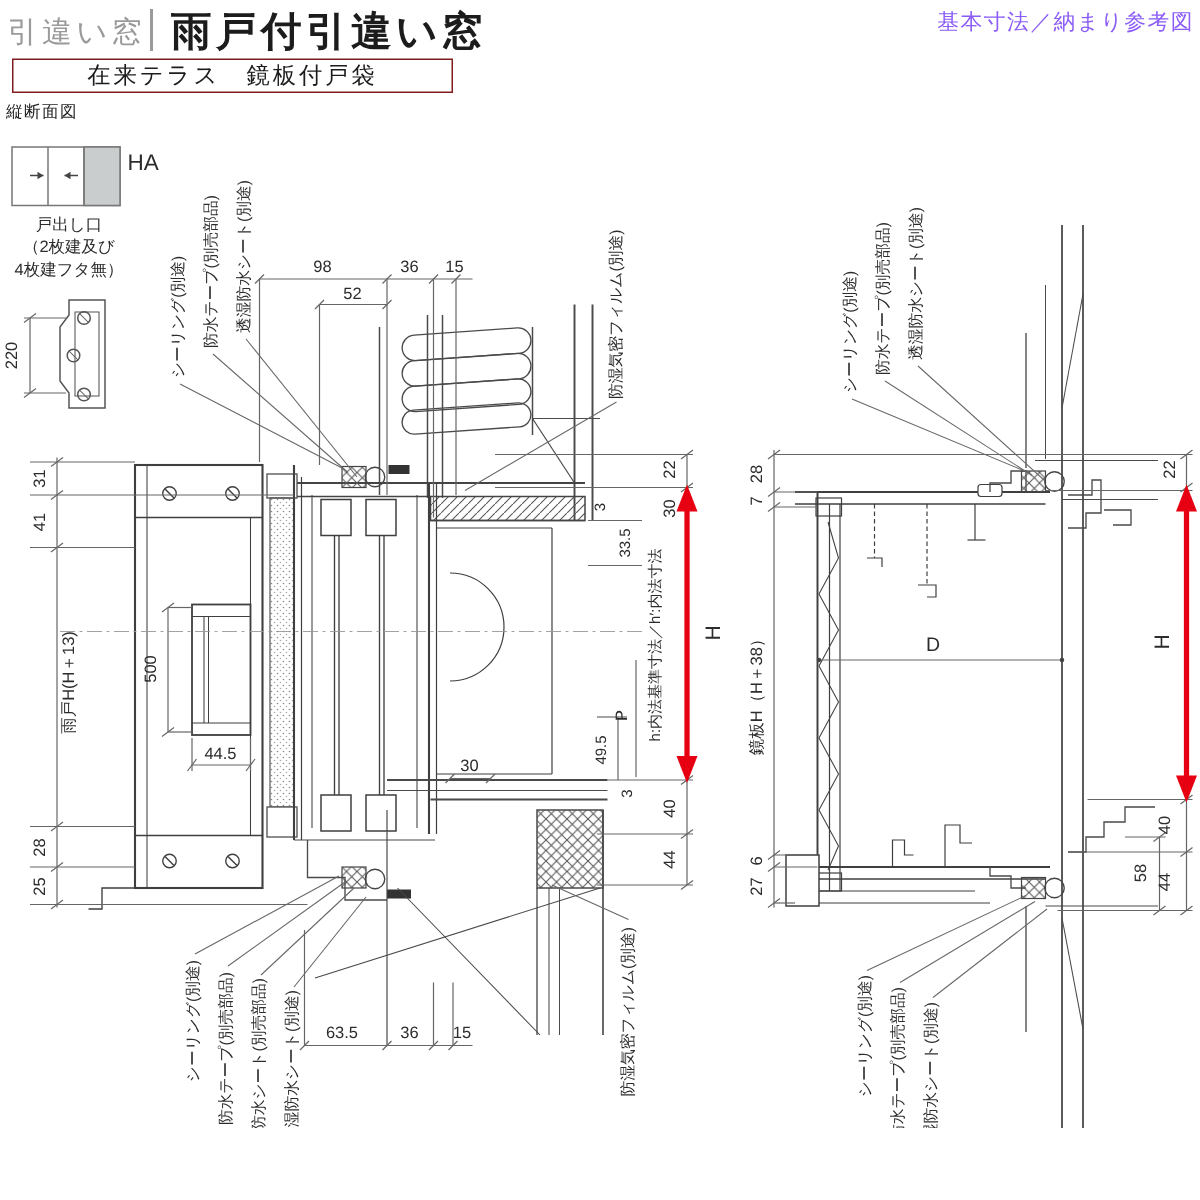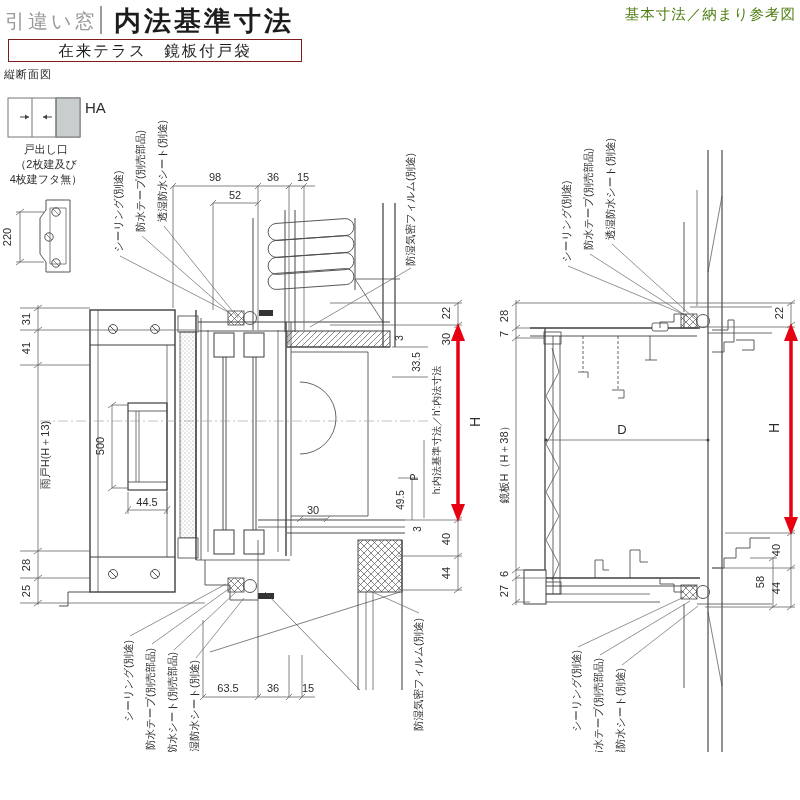--- a/index.html
+++ b/index.html
@@ -1,39 +1,39 @@
 <!DOCTYPE html>
 <html><head>
 <meta charset="utf-8">
 <style>
   html,body{margin:0;padding:0;background:#fff;}
   .page{position:relative;width:800px;height:752px;background:#fff;overflow:hidden;
         font-family:"Liberation Sans", sans-serif;color:#222;}
   .hdr-cat{position:absolute;left:5px;top:8px;font-size:20px;color:#9a9a9a;letter-spacing:3px;}
   .hdr-divider{position:absolute;left:100px;top:6px;width:0;height:28px;border-left:2px solid #9a9a9a;}
   .hdr-title{position:absolute;left:114px;top:3px;font-size:27px;font-weight:600;color:#1c1c1c;letter-spacing:3px;}
-  .hdr-corner{position:absolute;right:4px;top:5px;font-size:14.5px;color:#4d7c0f;letter-spacing:1px;}
+  .hdr-corner{position:absolute;right:4px;top:5px;font-size:14.5px;color:#8b5cf6;letter-spacing:1px;}
   .subtitle-box{position:absolute;left:8px;top:39px;width:292px;height:21px;border:1px solid #7f1d1d;
         text-align:center;font-size:15.5px;letter-spacing:2px;line-height:21px;color:#1c1c1c;}
   .section-label{position:absolute;left:4px;top:67px;font-size:11px;letter-spacing:1px;color:#1c1c1c;}
   svg{position:absolute;left:0;top:0;}
   svg text{fill:#2c2c2c;font-family:"Liberation Sans", sans-serif;}
   .dim{font-size:11px;}
   .dimS{font-size:10px;}
   .co{font-size:10.5px;}
   .big{font-size:13px;}
 </style>
 </head>
 <body>
 
 <div class="page">
 
   <span class="hdr-cat">引違い窓</span>
   <span class="hdr-divider"></span>
-  <span class="hdr-title">内法基準寸法</span>
+  <span class="hdr-title">雨戸付引違い窓</span>
   <span class="hdr-corner">基本寸法／納まり参考図</span>
   <div class="subtitle-box">
     <span>在来テラス　鏡板付戸袋</span>
   </div>
   <div class="section-label">縦断面図</div>
 
   <svg width="800" height="800" viewBox="0 0 800 800">
     <defs>
       <pattern id="hatch" width="6" height="6" patternUnits="userSpaceOnUse">
         <path d="M0,6 L6,0" stroke="#555" stroke-width="0.7"></path>

